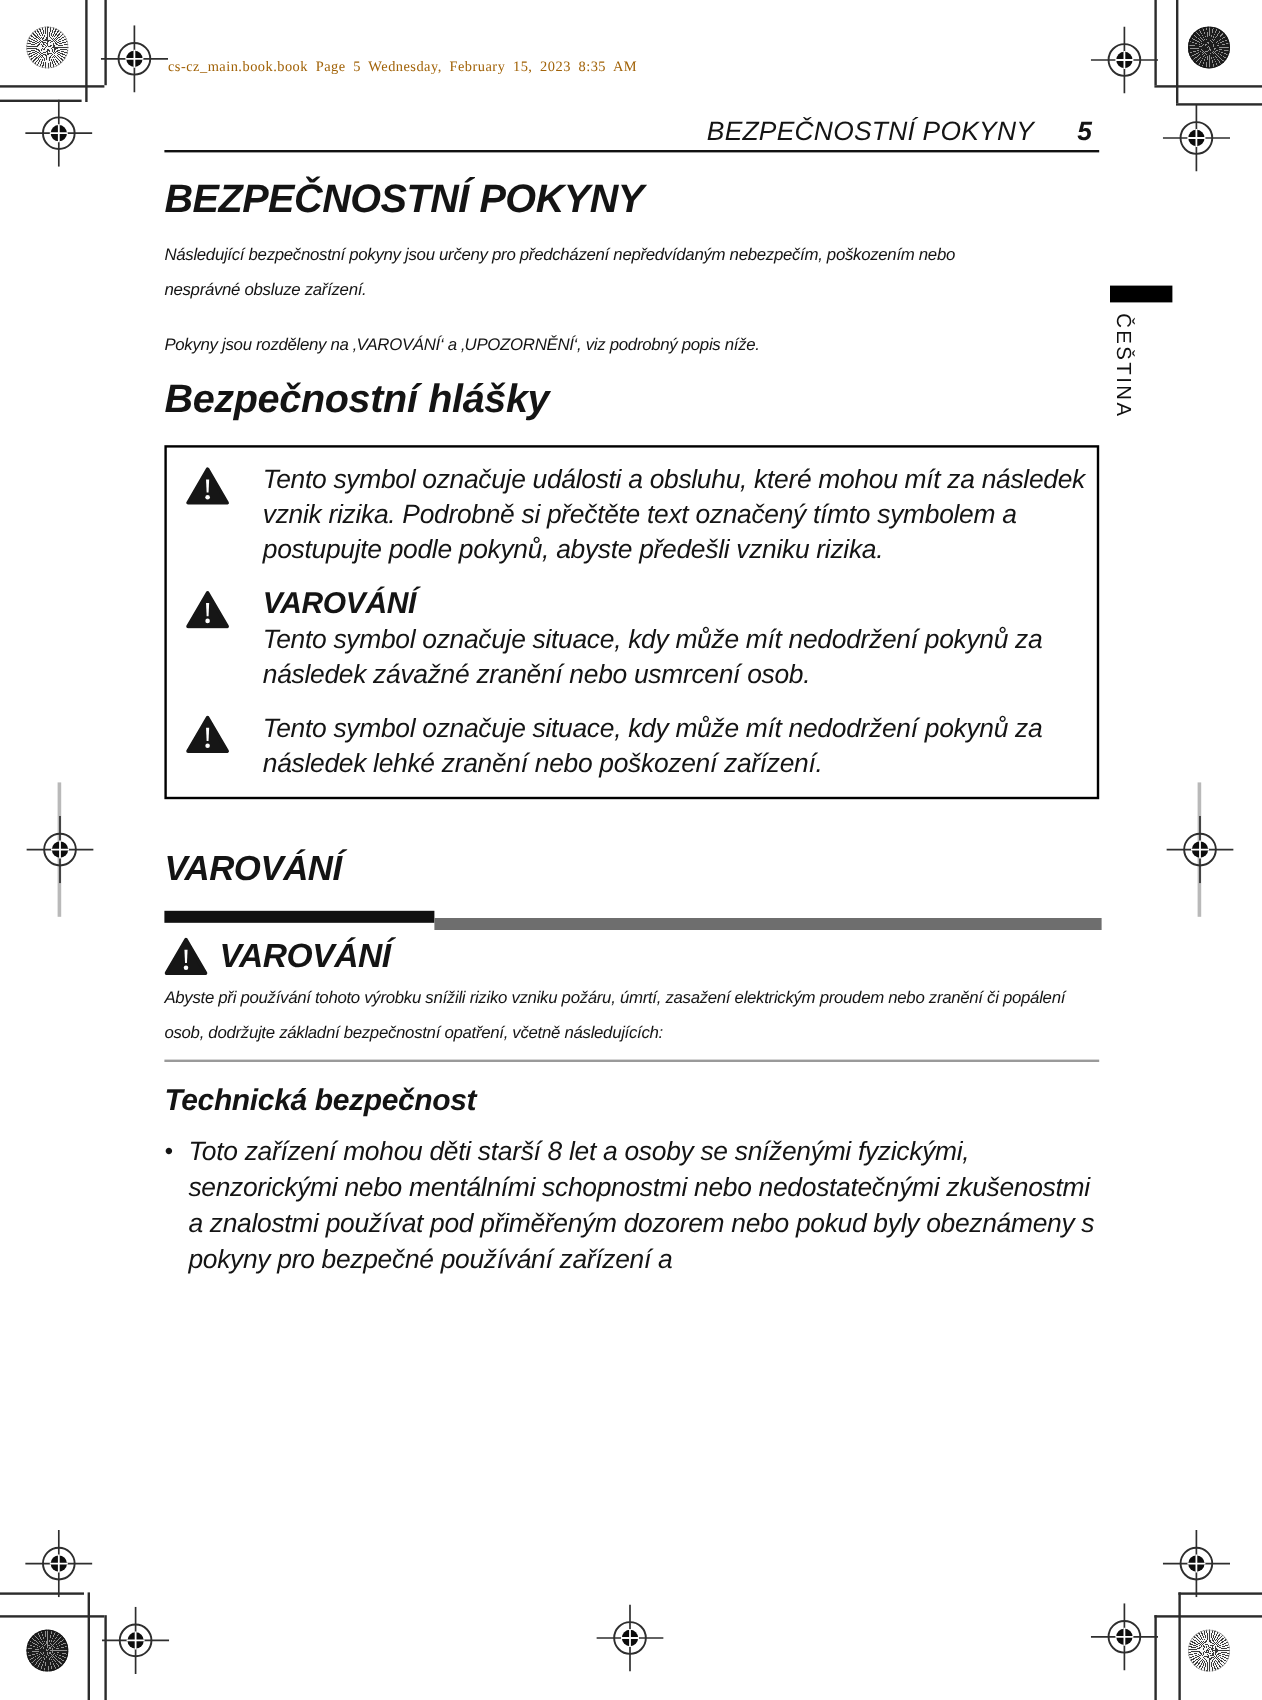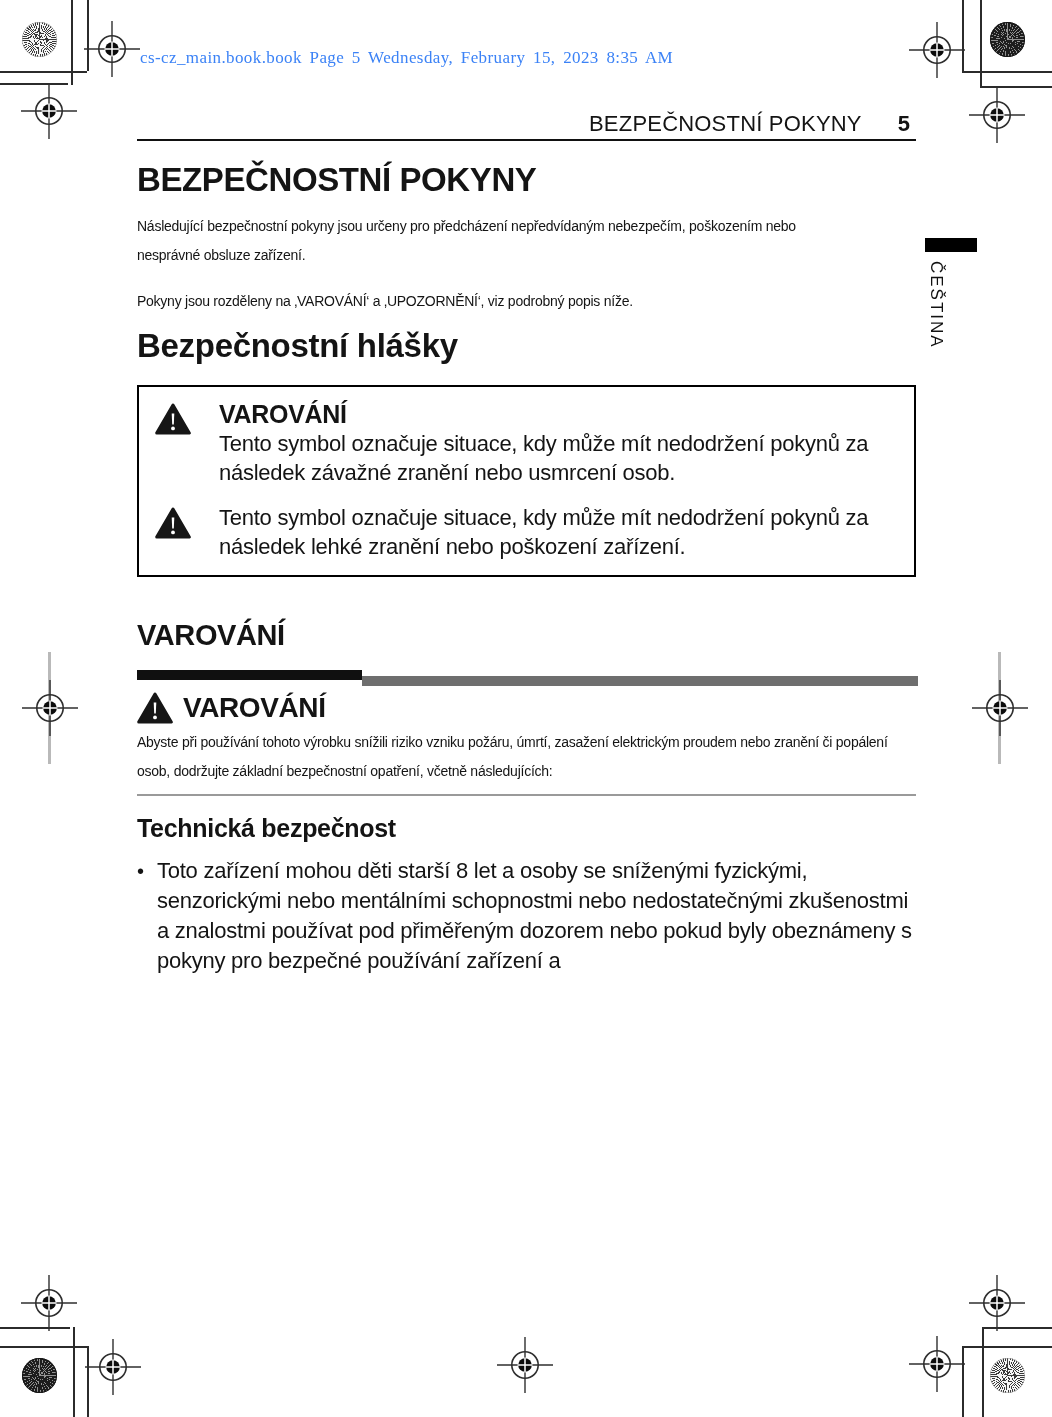--- a/index.html
+++ b/index.html
@@ -11,24 +11,24 @@
   
   .cropline{position:absolute;background:#2b2b2b;}
   .regmark{position:absolute;width:56px;height:56px;}
   .reg-longline{position:absolute;width:3px;background:#b9b9b9;}
   .pinwheel{position:absolute;width:35px;height:35px;border-radius:50%;}
   .pinwheel.light{background:repeating-conic-gradient(#3a3a3a 0deg 3.2deg,#f6f6f6 3.2deg 8deg);box-shadow:0 0 0 .5px #999 inset;}
   .pinwheel.dark{background:repeating-conic-gradient(rgba(140,140,140,.95) 0deg 2.6deg,#1d1d1d 2.6deg 11deg);box-shadow:0 0 0 1px #161616 inset;}
   
   .print-header{
     position:absolute;left:140px;top:48px;font-family:"Liberation Serif","DejaVu Serif",serif;
-    font-size:17px;color:#3b82f6;letter-spacing:.4px;word-spacing:3px;white-space:nowrap;
+    font-size:12px;color:#a16207;letter-spacing:.4px;word-spacing:3px;white-space:nowrap;
   }
   
-  .content{position:absolute;left:137px;top:111px;width:779px;}
+  .content{position:absolute;left:137px;top:97px;width:779px;font-style:italic;}
   .pagehead{display:flex;justify-content:flex-end;align-items:baseline;height:24px;}
   .pagehead .ph-title{font-size:22px;font-weight:500;letter-spacing:.2px;}
   .pagehead .ph-num{font-size:22px;font-weight:700;margin-left:36px;margin-right:6px;}
   .head-rule{height:2px;background:#111;margin-top:4px;}
   .doc-title{margin-top:20px;font-size:33px;line-height:38px;font-weight:700;letter-spacing:-.4px;}
   .doc-subtitle{margin-top:30px;font-size:27px;line-height:30px;font-weight:700;letter-spacing:-.4px;}
   .para{font-size:14px;line-height:29px;letter-spacing:-.25px;}
   .p1{margin-top:13px;max-width:706px;}
   .p2{margin-top:17px;max-width:720px;}
   .safety-heading{margin-top:15px;font-size:33px;line-height:30px;font-weight:700;letter-spacing:-.3px;}
@@ -161,20 +161,28 @@
     <div class="para p2">Pokyny jsou rozděleny na ‚VAROVÁNÍ‘ a ‚UPOZORNĚNÍ‘, viz podrobný popis níže.</div>
 
     <div class="safety-heading">Bezpečnostní hlášky</div>
 
     <div class="safety-box">
       <div class="sb-item">
         <svg class="sb-icon" viewBox="0 0 36 32">
             <use href="#sym-warntri"></use>
           </svg>
         <div class="sb-body">
+          <div class="sb-text">Tento symbol označuje události a obsluhu, které mohou mít za následek vznik rizika. Podrobně si přečtěte text označený tímto symbolem a postupujte podle pokynů, abyste předešli vzniku rizika.</div>
+        </div>
+      </div>
+      <div class="sb-item">
+        <svg class="sb-icon" viewBox="0 0 36 32">
+            <use href="#sym-warntri"></use>
+          </svg>
+        <div class="sb-body">
           <div class="sb-title">VAROVÁNÍ</div>
           <div class="sb-text">Tento symbol označuje situace, kdy může mít nedodržení pokynů za následek závažné zranění nebo usmrcení osob.</div>
         </div>
       </div>
       <div class="sb-item">
         <svg class="sb-icon" viewBox="0 0 36 32">
             <use href="#sym-warntri"></use>
           </svg>
         <div class="sb-body">
           <div class="sb-text">Tento symbol označuje situace, kdy může mít nedodržení pokynů za následek lehké zranění nebo poškození zařízení.</div>

